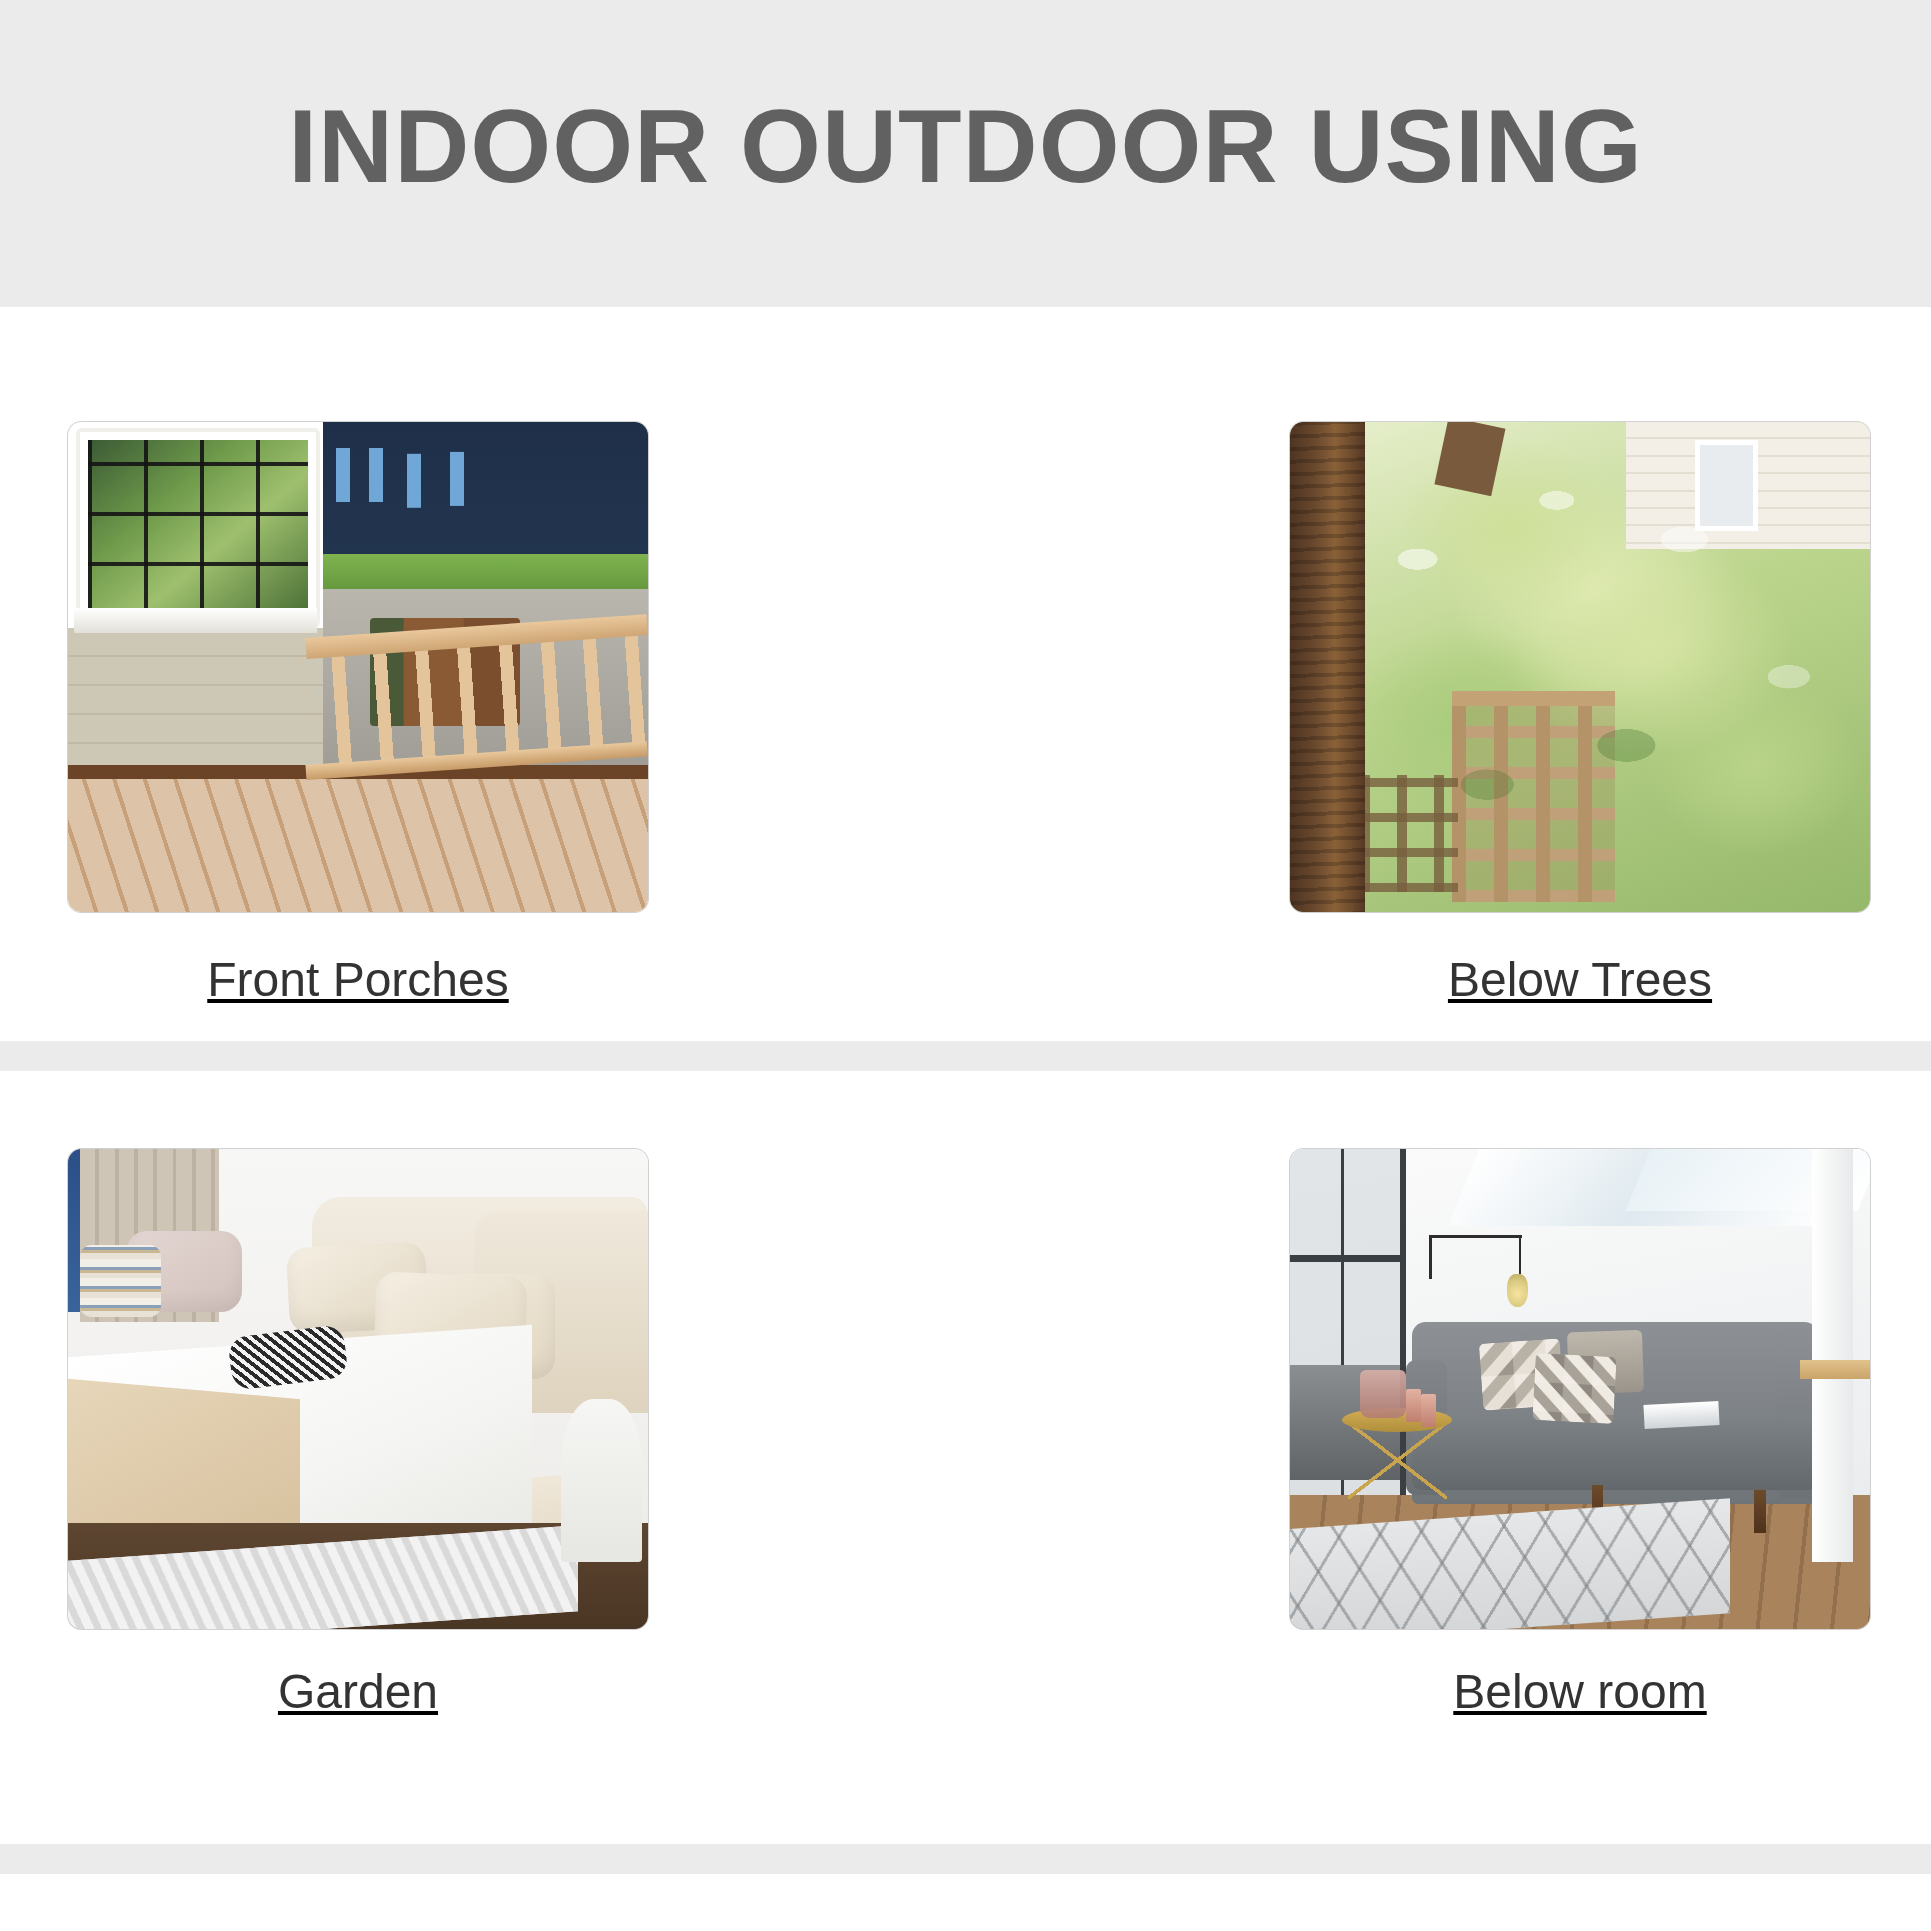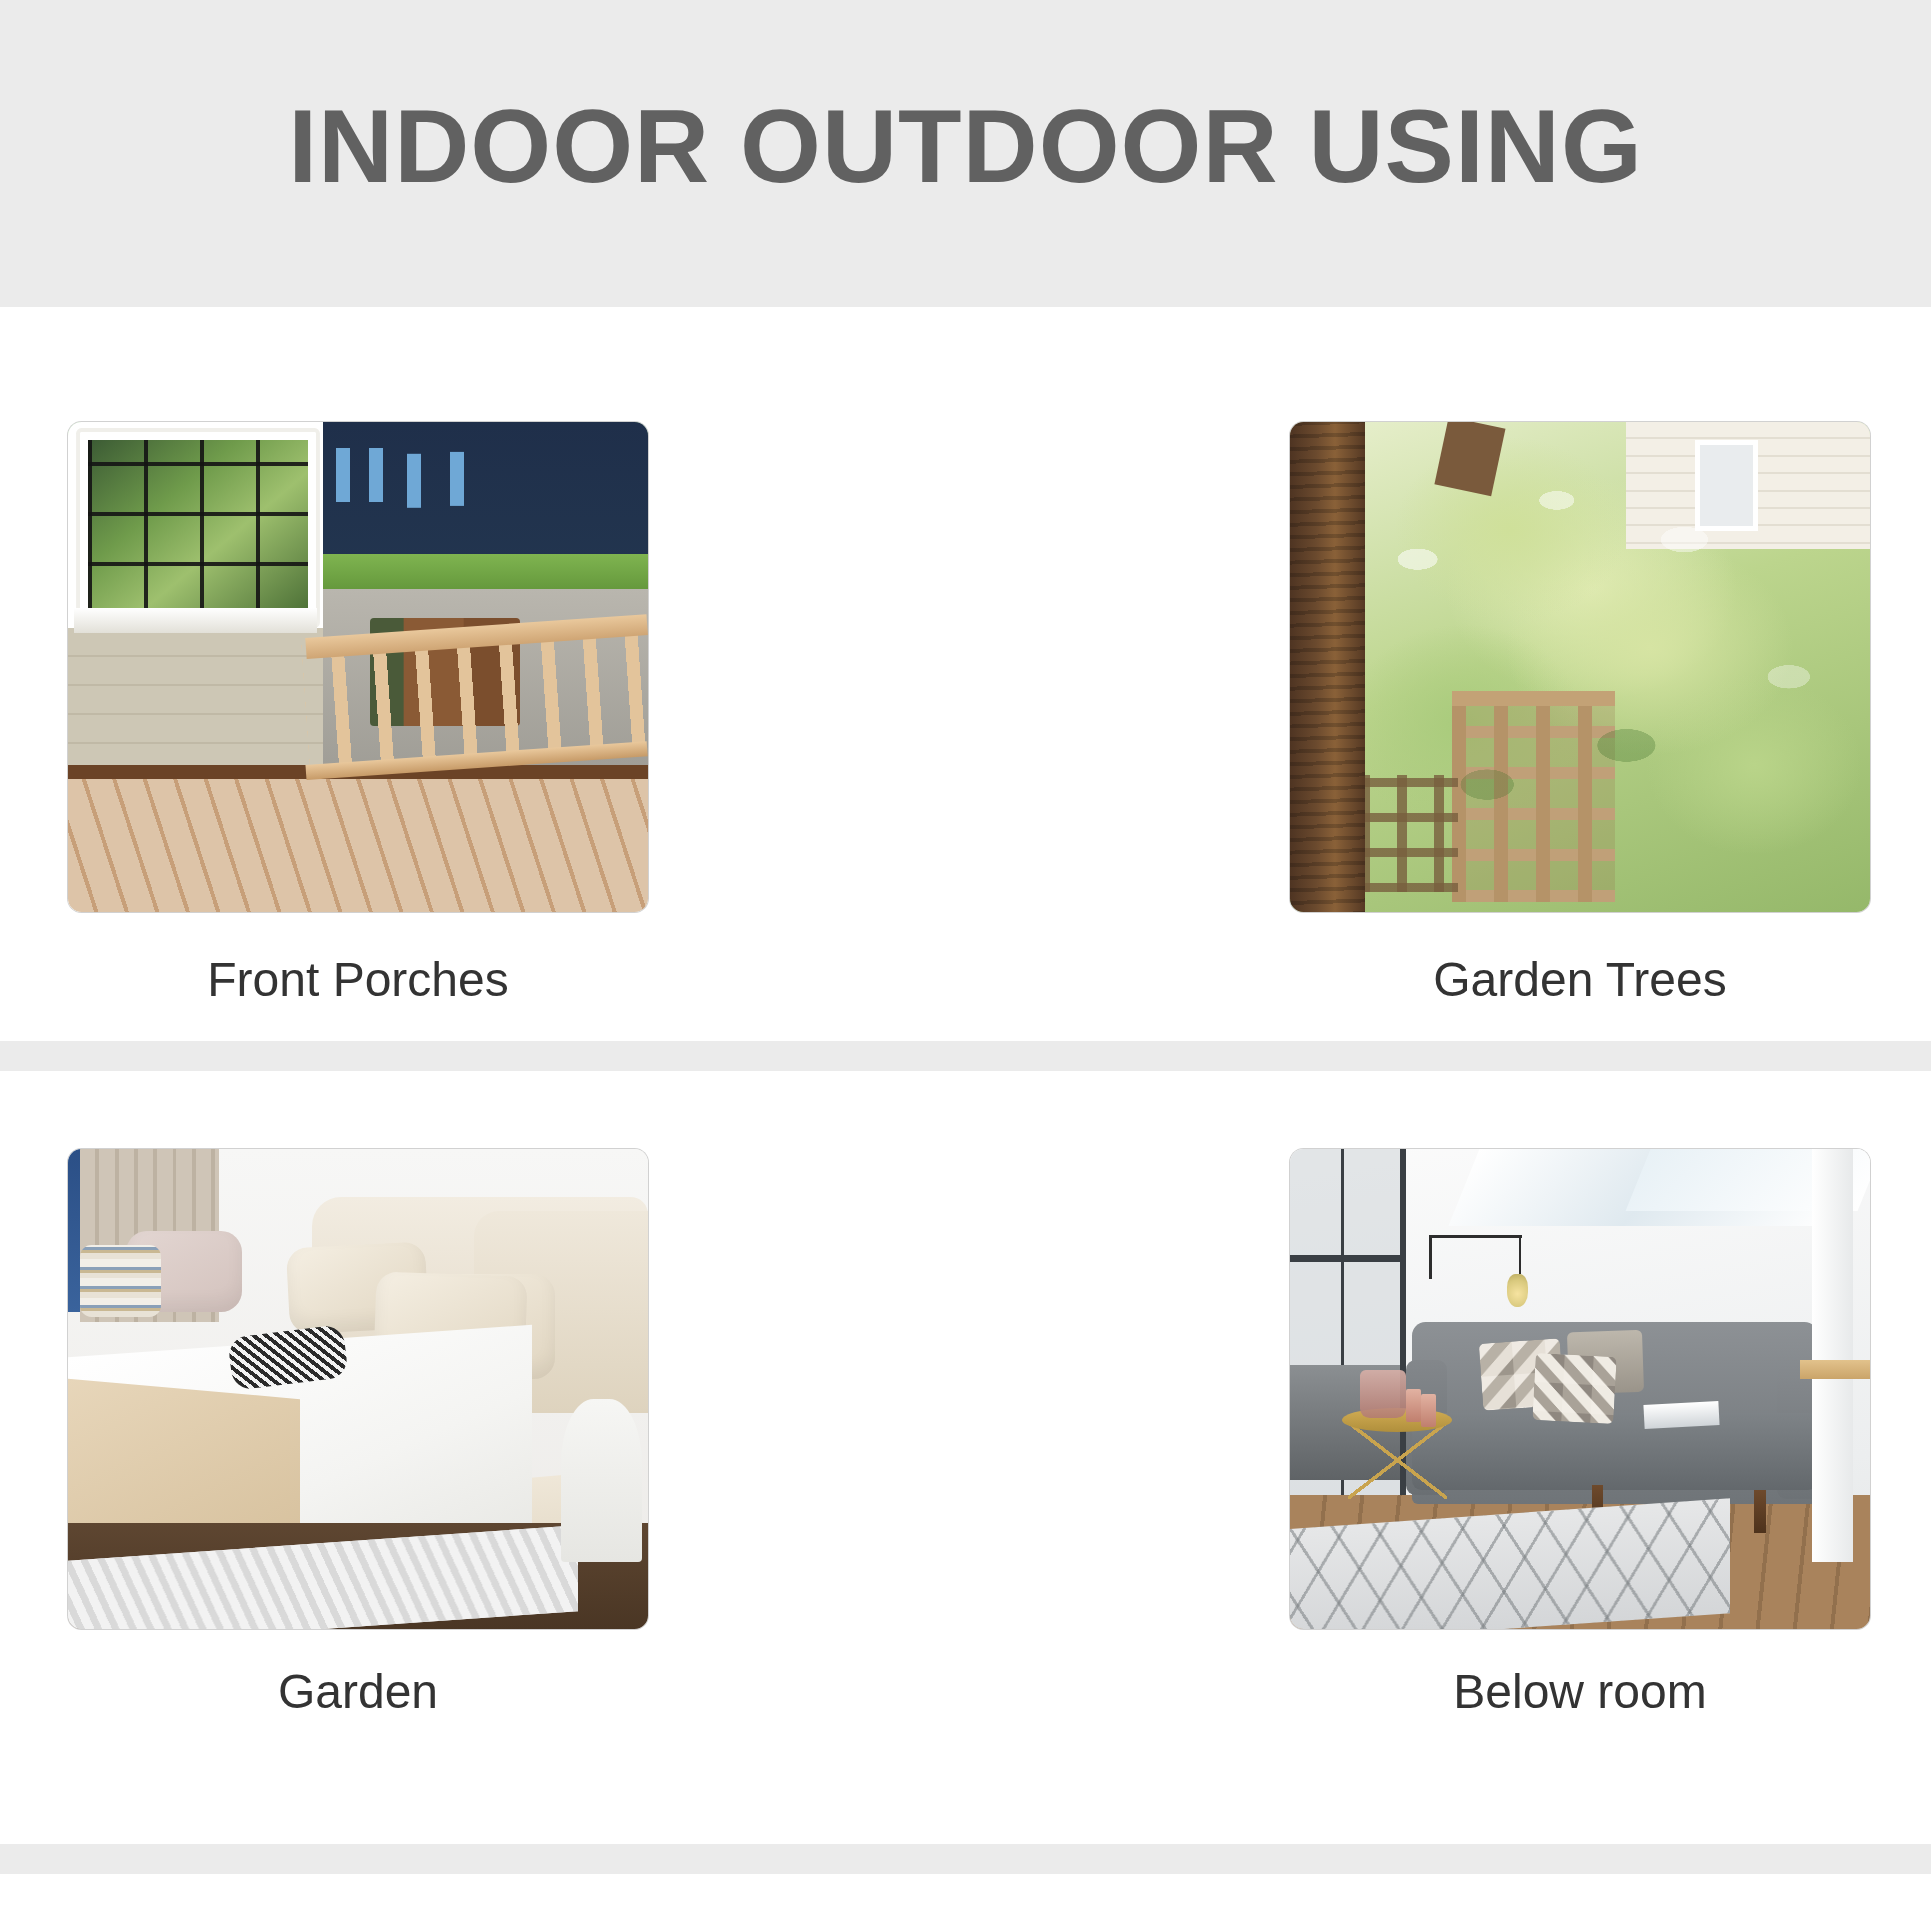--- a/index.html
+++ b/index.html
@@ -47,20 +47,21 @@
   .divider-mid { top: 1041px; }
   .divider-bottom { top: 1844px; }
 
   
   .row {
     position: absolute;
     left: 68px;
     width: 1802px;
     display: flex;
     justify-content: space-between;
+    text-decoration: underline;
   }
   .row-1 { top: 422px; }
   .row-2 { top: 1149px; }
 
   .cell {
     width: 580px;
     display: flex;
     flex-direction: column;
     align-items: center;
   }
@@ -648,21 +649,21 @@
 
   <div class="cell">
     <div class="photo ph-trees">
       <div class="house"></div>
       <div class="lattice"></div>
       <div class="lattice2"></div>
       <div class="leaf-overlay"></div>
       <div class="trunk-top"></div>
       <div class="trunk"></div>
     </div>
-    <div class="caption">Garden Trees</div>
+    <div class="caption">Below Trees</div>
   </div>
 
 
 </div>
 
 <div class="divider-band divider-mid"></div>
 
 <div class="row row-2">
 
   <div class="cell">

